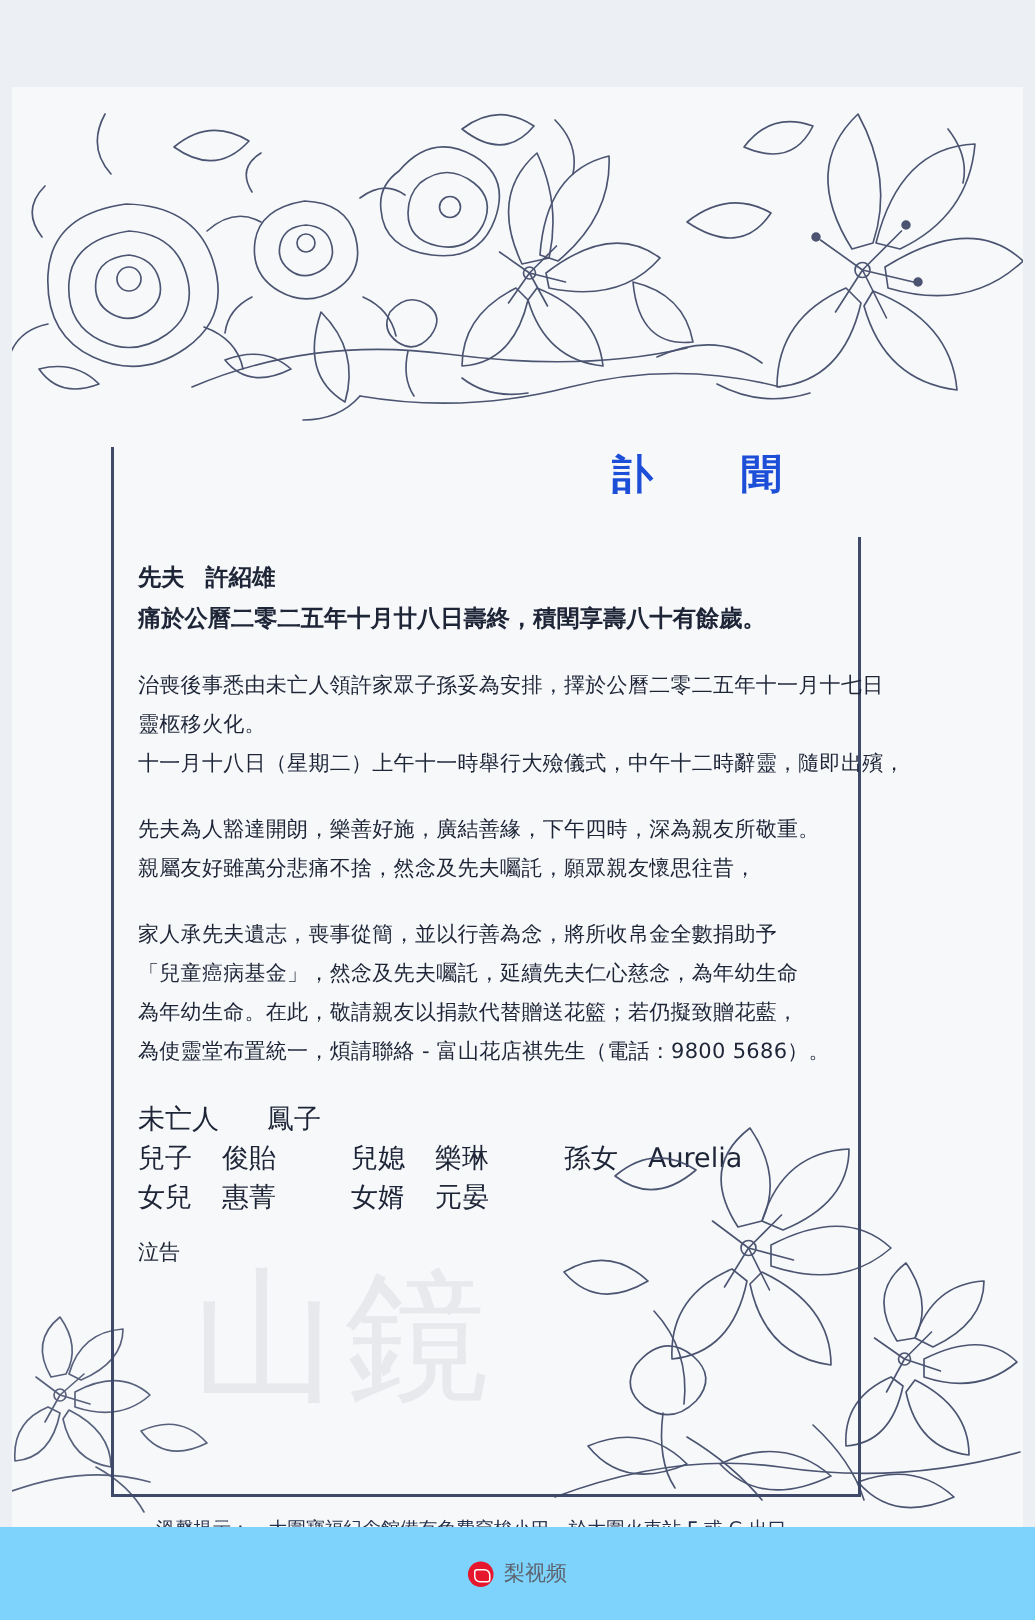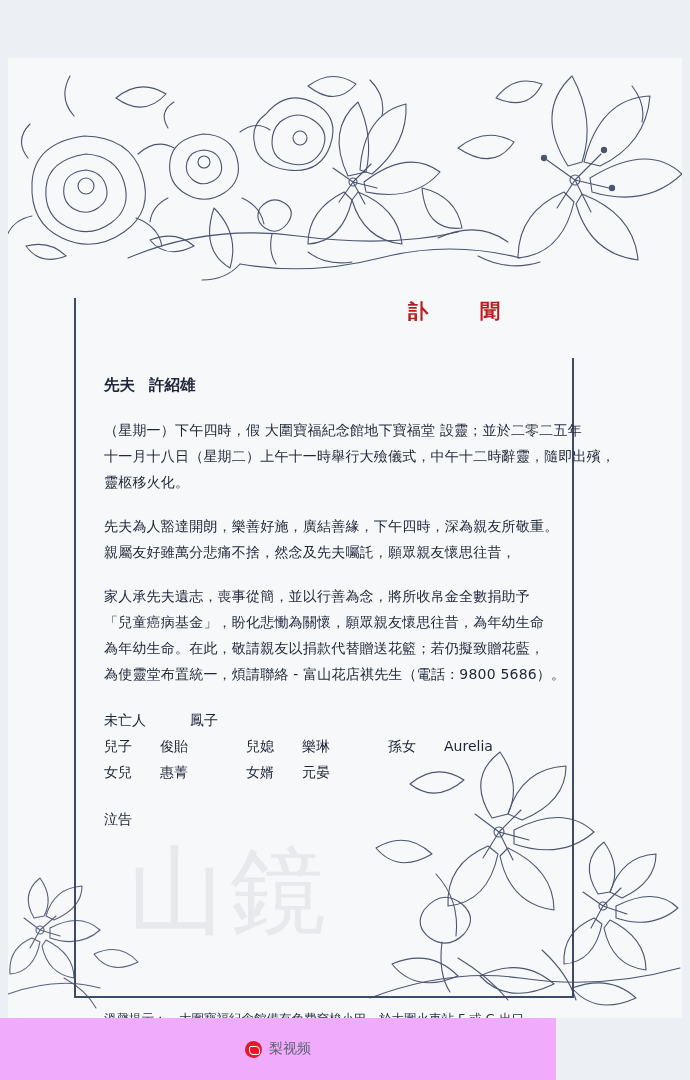--- a/index.html
+++ b/index.html
@@ -104,80 +104,80 @@
     font-family: Liberation Mono, monospace;
     letter-spacing: 6px;
     user-select: none;
   }
 
   
   .doc-title {
     position: absolute;
     left: 400px;
     top: 240px;
-    font-size: 20px;
+    font-size: 27px;
     letter-spacing: 16px;
-    color: #b91c1c;
+    color: #1d4ed8;
     font-family: "DejaVu Sans", "Liberation Sans", sans-serif;
     font-weight: 600;
   }
   .content {
     position: absolute;
-    left: 96px;
+    left: 84px;
     top: 314px;
     width: 470px;
     color: #1d2537;
   }
   .lead {
     font-size: 15.5px;
     line-height: 27px;
     font-weight: 600;
     margin-bottom: 18px;
   }
   .lead .name-gap { display: inline-block; width: 14px; }
   .para {
     font-size: 14px;
     line-height: 26px;
     margin-bottom: 18px;
     letter-spacing: 0.2px;
   }
   .para-line { display: block; white-space: nowrap; }
   .family {
-    font-size: 14px;
+    font-size: 18px;
     line-height: 26px;
     margin-top: 20px;
   }
   .family-row { display: block; white-space: nowrap; }
   .family-row span.cell { display: inline-block; }
   .w-widow  { width: 86px; }
   .w-lbl    { width: 56px; }
   .w-val    { width: 86px; }
   .signoff {
     font-size: 14px;
-    margin-top: 26px;
+    margin-top: 14px;
   }
   .notice {
     position: absolute;
     left: 96px;
     top: 950px;
     width: 470px;
     font-size: 12.5px;
     line-height: 22px;
     color: #25304a;
   }
   .notice-line { display: block; white-space: nowrap; }
 
   
   .footer {
     position: absolute;
     left: 0;
     bottom: 0;
-    width: 556px;
+    width: 690px;
     height: 62px;
-    background: #f0abfc;
+    background: #7dd3fc;
     display: flex;
     align-items: center;
     justify-content: center;
     gap: 7px;
   }
   .footer-logo {
     width: 17px;
     height: 17px;
     border-radius: 50%;
     background: #e6162d;
@@ -211,36 +211,37 @@
     <div class="watermark">山鏡</div>
 
     <div class="doc-title">訃　聞</div>
 
     <div class="content">
 
       <div class="lead">
         <div>
           <span>先夫</span><span class="name-gap"></span><span>許紹雄</span>
         </div>
+        <div>痛於公曆二零二五年十月廿八日壽終，積閏享壽八十有餘歲。</div>
       </div>
 
       <div class="para">
-        <span class="para-line">（星期一）下午四時，假 大圍寶福紀念館地下寶福堂 設靈；並於二零二五年</span>
+        <span class="para-line">治喪後事悉由未亡人領許家眾子孫妥為安排，擇於公曆二零二五年十一月十七日</span>
+        <span class="para-line">靈柩移火化。</span>
         <span class="para-line">十一月十八日（星期二）上午十一時舉行大殮儀式，中午十二時辭靈，隨即出殯，</span>
-        <span class="para-line">靈柩移火化。</span>
       </div>
 
       <div class="para">
         <span class="para-line">先夫為人豁達開朗，樂善好施，廣結善緣，下午四時，深為親友所敬重。</span>
         <span class="para-line">親屬友好雖萬分悲痛不捨，然念及先夫囑託，願眾親友懷思往昔，</span>
       </div>
 
       <div class="para">
         <span class="para-line">家人承先夫遺志，喪事從簡，並以行善為念，將所收帛金全數捐助予</span>
-        <span class="para-line">「兒童癌病基金」，盼化悲慟為關懷，願眾親友懷思往昔，為年幼生命</span>
+        <span class="para-line">「兒童癌病基金」，然念及先夫囑託，延續先夫仁心慈念，為年幼生命</span>
         <span class="para-line">為年幼生命。在此，敬請親友以捐款代替贈送花籃；若仍擬致贈花藍，</span>
         <span class="para-line">為使靈堂布置統一，煩請聯絡 - 富山花店祺先生（電話：9800 5686）。</span>
       </div>
 
 
       <div class="family">
         <span class="family-row">
           <span class="cell w-widow">未亡人</span><span class="cell">鳳子</span>
         </span>
         <span class="family-row">

